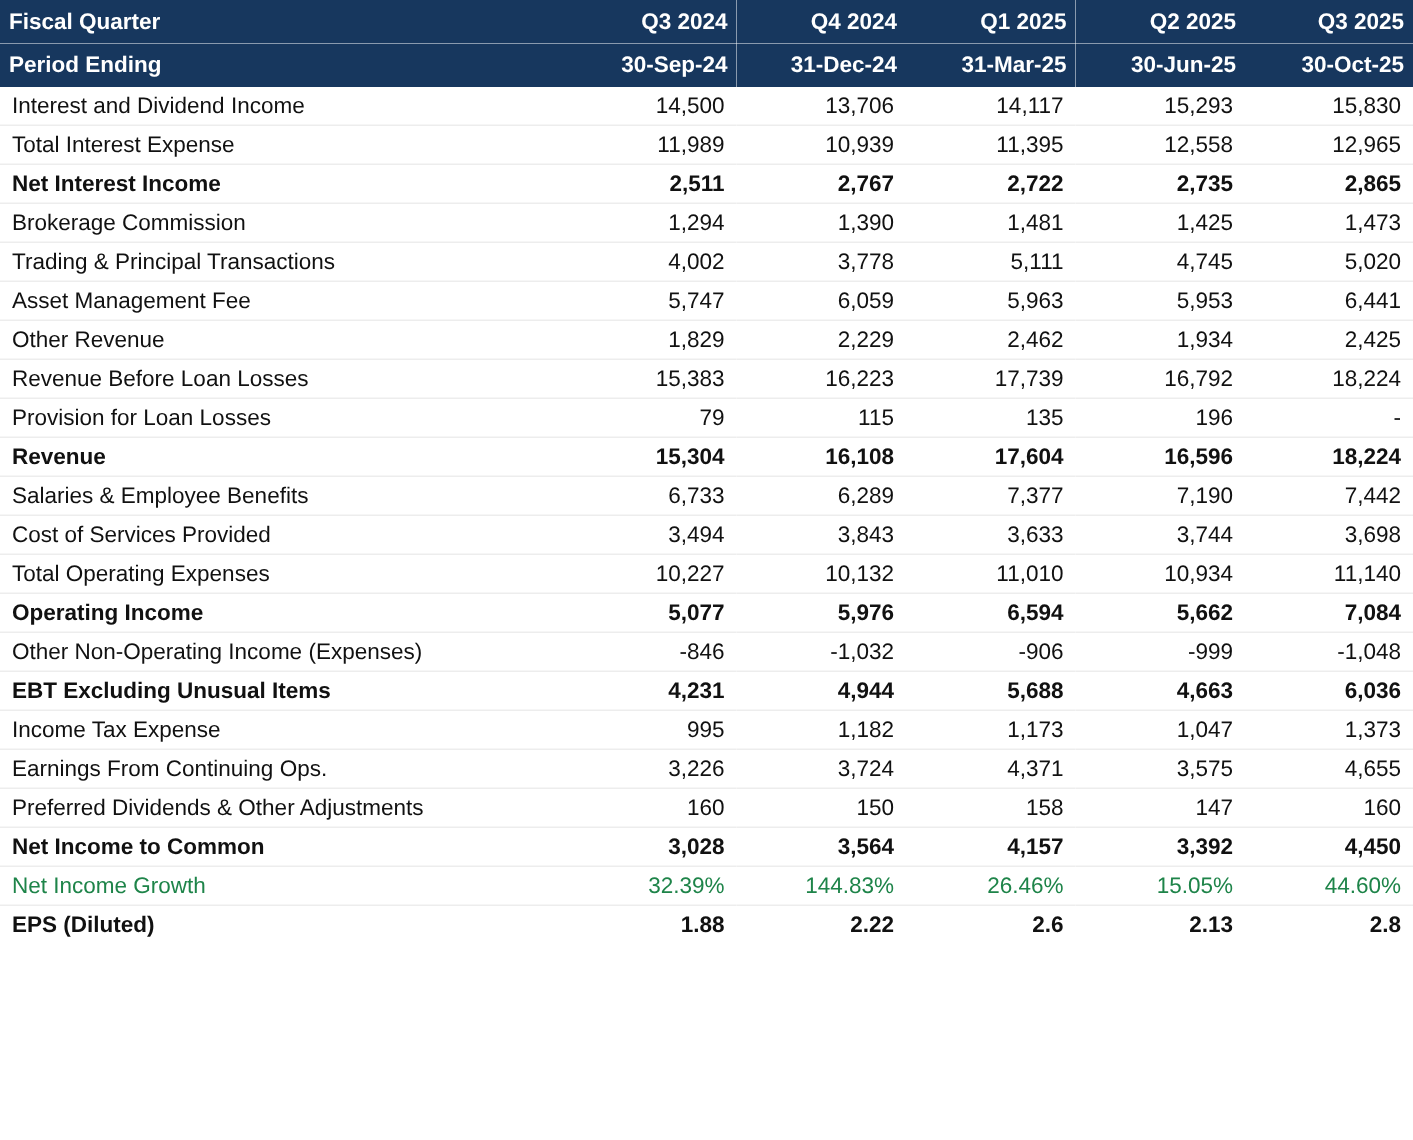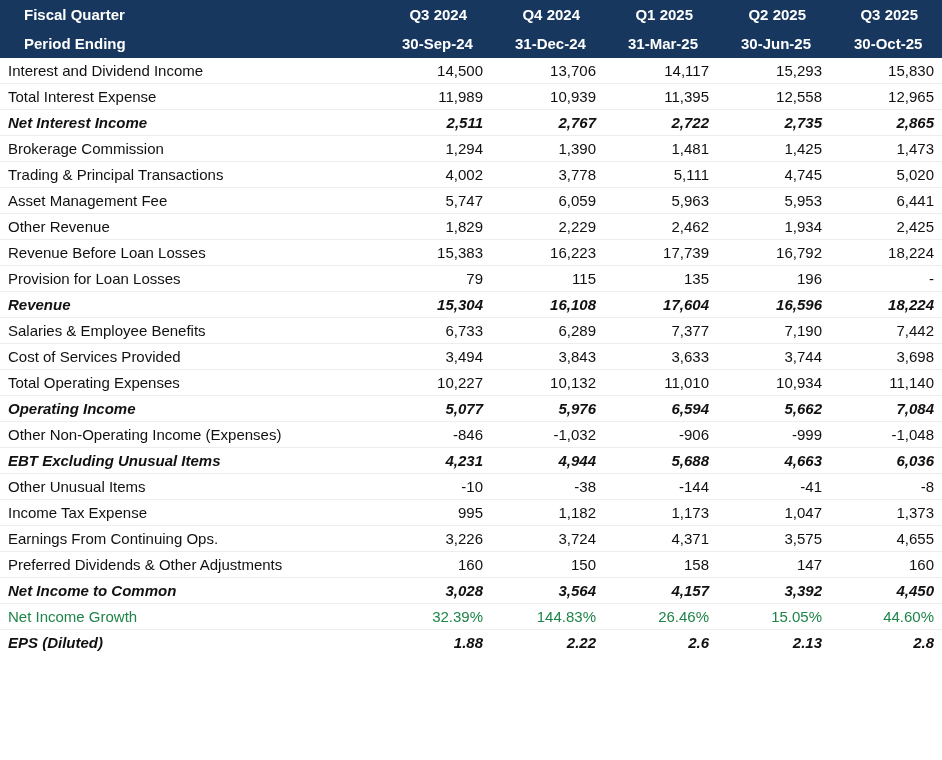--- a/index.html
+++ b/index.html
@@ -18,41 +18,41 @@
   }
   table{
     width:942px;border-collapse:collapse;table-layout:fixed;
   }
   thead th{
     background:var(--header-bg);
     color:var(--header-text);
     font-weight:700;
     font-size:15px;
     height:29px;
-    padding:0 24px;
+    padding:0 6px;
     text-align:right;
     white-space:nowrap;
     overflow:hidden;
   }
   thead th.lbl{text-align:left;}
   tbody td{
     font-size:15px;
     color:var(--text);
     height:25px;
     line-height:25px;
     padding:0 8px;
     text-align:right;
     white-space:nowrap;
     overflow:hidden;
     border-bottom:1px solid var(--row-line);
     font-variant-numeric:tabular-nums;
   }
   tbody td.lbl{text-align:left;}
   tbody tr:last-child td{border-bottom:none;}
-  tr.bold td{font-weight:700;font-style:italic;}
+  tr.bold td{font-weight:700;}
   tr.growth td{color:var(--growth-green);}
 </style>
 </head>
 <body>
 
 <table>
   <colgroup>
     <col style="width:378px">
     <col style="width:113px">
     <col style="width:113px">
@@ -204,28 +204,20 @@
       </tr>
       <tr class="bold">
         <td class="lbl">EBT Excluding Unusual Items</td>
         <td>4,231</td>
         <td>4,944</td>
         <td>5,688</td>
         <td>4,663</td>
         <td>6,036</td>
       </tr>
       <tr class="normal">
-        <td class="lbl">Other Unusual Items</td>
-        <td>-10</td>
-        <td>-38</td>
-        <td>-144</td>
-        <td>-41</td>
-        <td>-8</td>
-      </tr>
-      <tr class="normal">
         <td class="lbl">Income Tax Expense</td>
         <td>995</td>
         <td>1,182</td>
         <td>1,173</td>
         <td>1,047</td>
         <td>1,373</td>
       </tr>
       <tr class="normal">
         <td class="lbl">Earnings From Continuing Ops.</td>
         <td>3,226</td>

